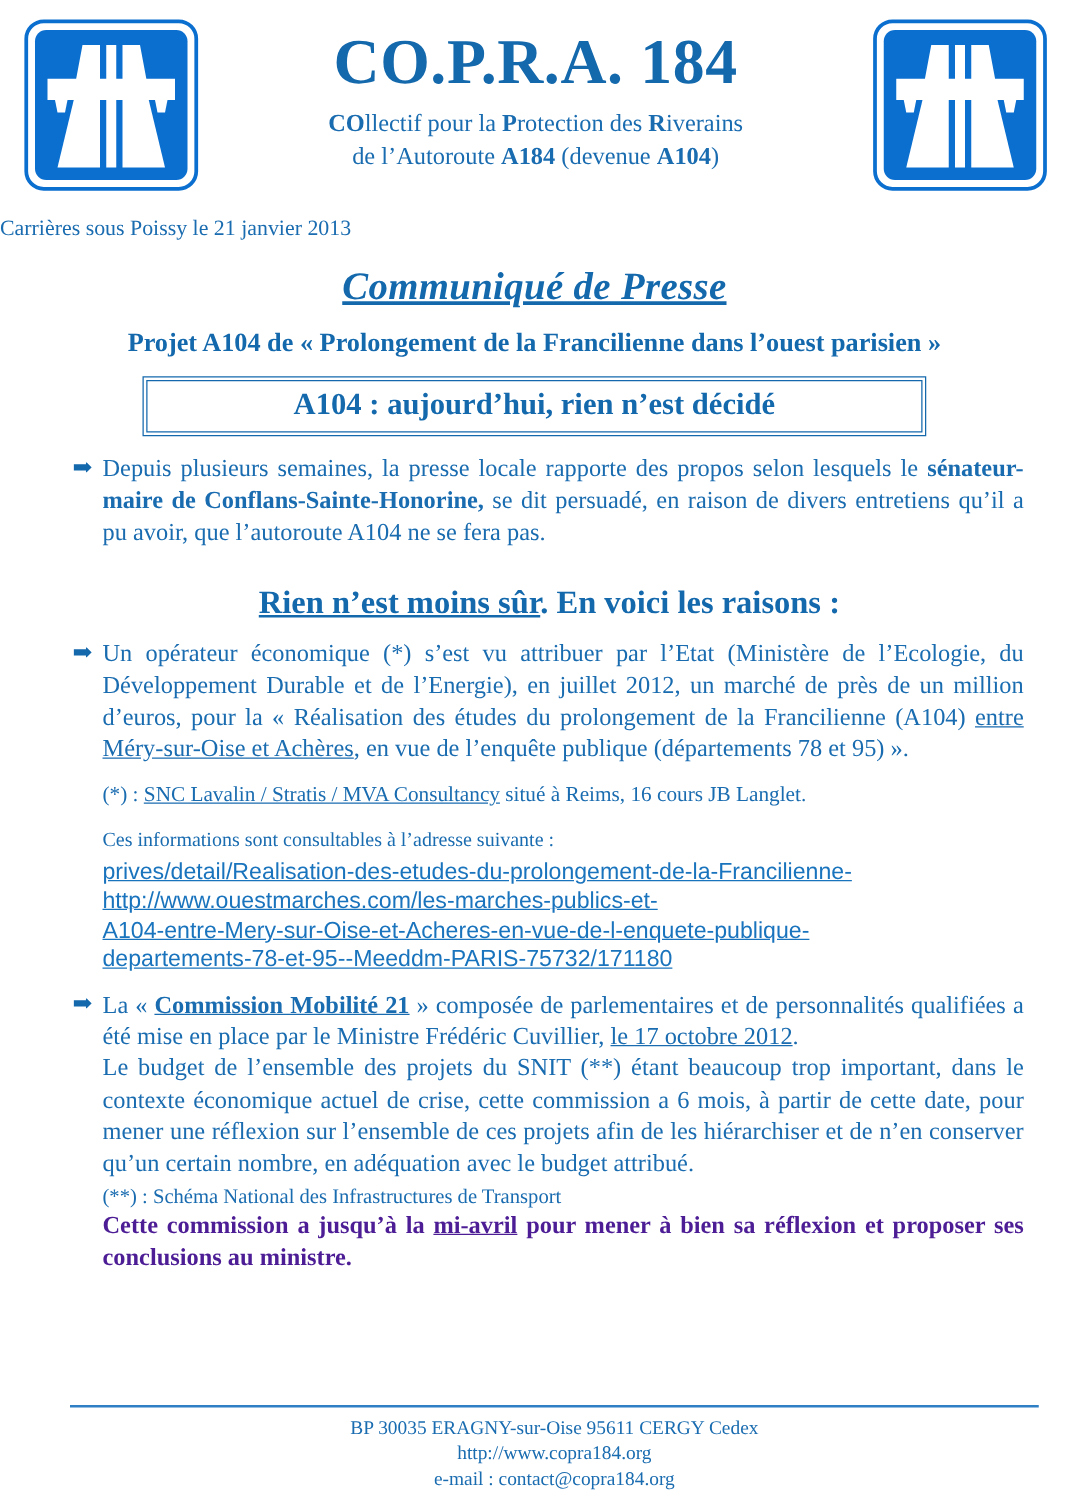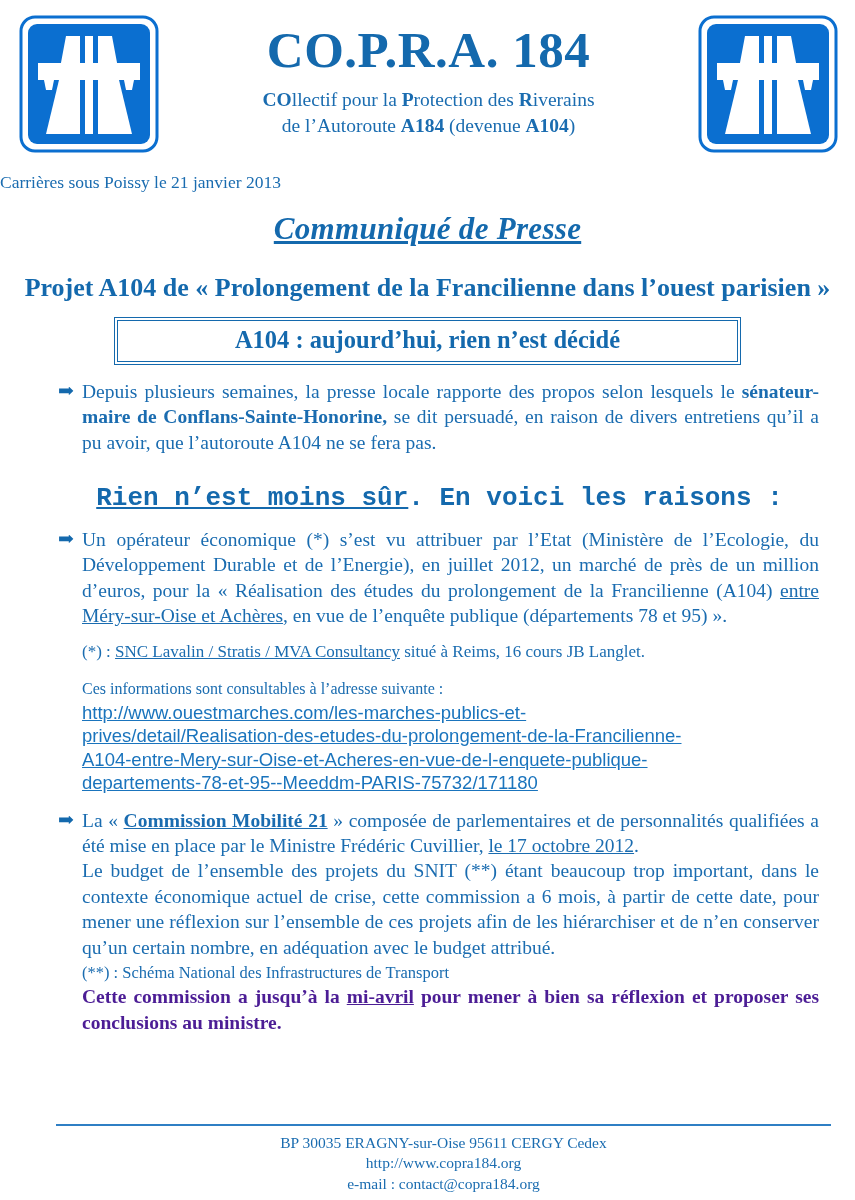--- a/index.html
+++ b/index.html
@@ -70,24 +70,24 @@
     font-size: 31px;
     font-weight: bold;
     font-style: italic;
     text-decoration: underline;
     color: #1469ad;
     margin-top: 18px;
     letter-spacing: 0.3px;
   }
   .projet {
     text-align: center;
-    font-size: 26px;
-    font-weight: bold;
-    color: #1469ad;
-    margin-top: 26px;
+    font-size: 21px;
+    font-weight: bold;
+    color: #1469ad;
+    margin-top: 15px;
   }
   .boxwrap {
     display: flex;
     justify-content: center;
     margin-top: 14px;
     border-radius: 23px;
   }
   .box {
     border: 1px solid #1469ad;
     padding: 2px;
@@ -126,21 +126,20 @@
   }
   .bullet-para b { font-weight: bold; }
   u, .u { text-decoration: underline; }
 
   .sub-head {
     text-align: center;
     font-size: 26px;
     font-weight: bold;
     color: #1469ad;
     margin-top: 28px;
-    font-family: Liberation Mono, monospace;
   }
   .sub-head .uline { text-decoration: underline; }
 
   .note {
     font-size: 17px;
     line-height: 1.3;
     margin-top: 13px;
     padding-left: 22px;
     color: #1a6cb0;
   }
@@ -288,22 +287,22 @@
     <span class="arrow">➡</span><span>Un opérateur économique (*) s’est vu attribuer par l’Etat (Ministère de l’Ecologie, du Développement Durable et de l’Energie), en juillet 2012, un marché de près de un million d’euros, pour la « Réalisation des études du prolongement de la Francilienne (A104) </span><span class="u">entre Méry-sur-Oise et Achères</span><span>, en vue de l’enquête publique (départements 78 et 95) ».</span>
   </div>
 
   <div class="note">
     <span>(*) : </span><span class="u">SNC Lavalin / Stratis / MVA Consultancy</span><span>  situé à Reims, 16 cours JB Langlet.</span>
   </div>
 
   <div class="intro-line">Ces informations sont consultables à l’adresse suivante :</div>
 
   <div class="urlblock">
+    <div class="urlline">prives/detail/Realisation-des-etudes-du-prolongement-de-la-Francilienne-</div>
     <div class="urlline">http://www.ouestmarches.com/les-marches-publics-et-</div>
-    <div class="urlline">prives/detail/Realisation-des-etudes-du-prolongement-de-la-Francilienne-</div>
     <div class="urlline">A104-entre-Mery-sur-Oise-et-Acheres-en-vue-de-l-enquete-publique-</div>
     <div class="urlline">departements-78-et-95--Meeddm-PARIS-75732/171180</div>
   </div>
 
   <div class="bullet-para">
     <span class="arrow">➡</span><span>La « </span><b class="u">Commission Mobilité 21</b><span> » composée de parlementaires et de personnalités qualifiées a été mise en place par le Ministre Frédéric Cuvillier, </span><span class="u">le 17 octobre 2012</span><span>.</span>
   </div>
 
   <div class="plain-para">Le budget de l’ensemble des projets du SNIT (**) étant beaucoup trop important, dans le contexte économique actuel de crise, cette commission a 6 mois, à partir de cette date, pour mener une réflexion sur l’ensemble de ces projets afin de les hiérarchiser et de n’en conserver qu’un certain nombre, en adéquation avec le budget attribué.</div>
 

